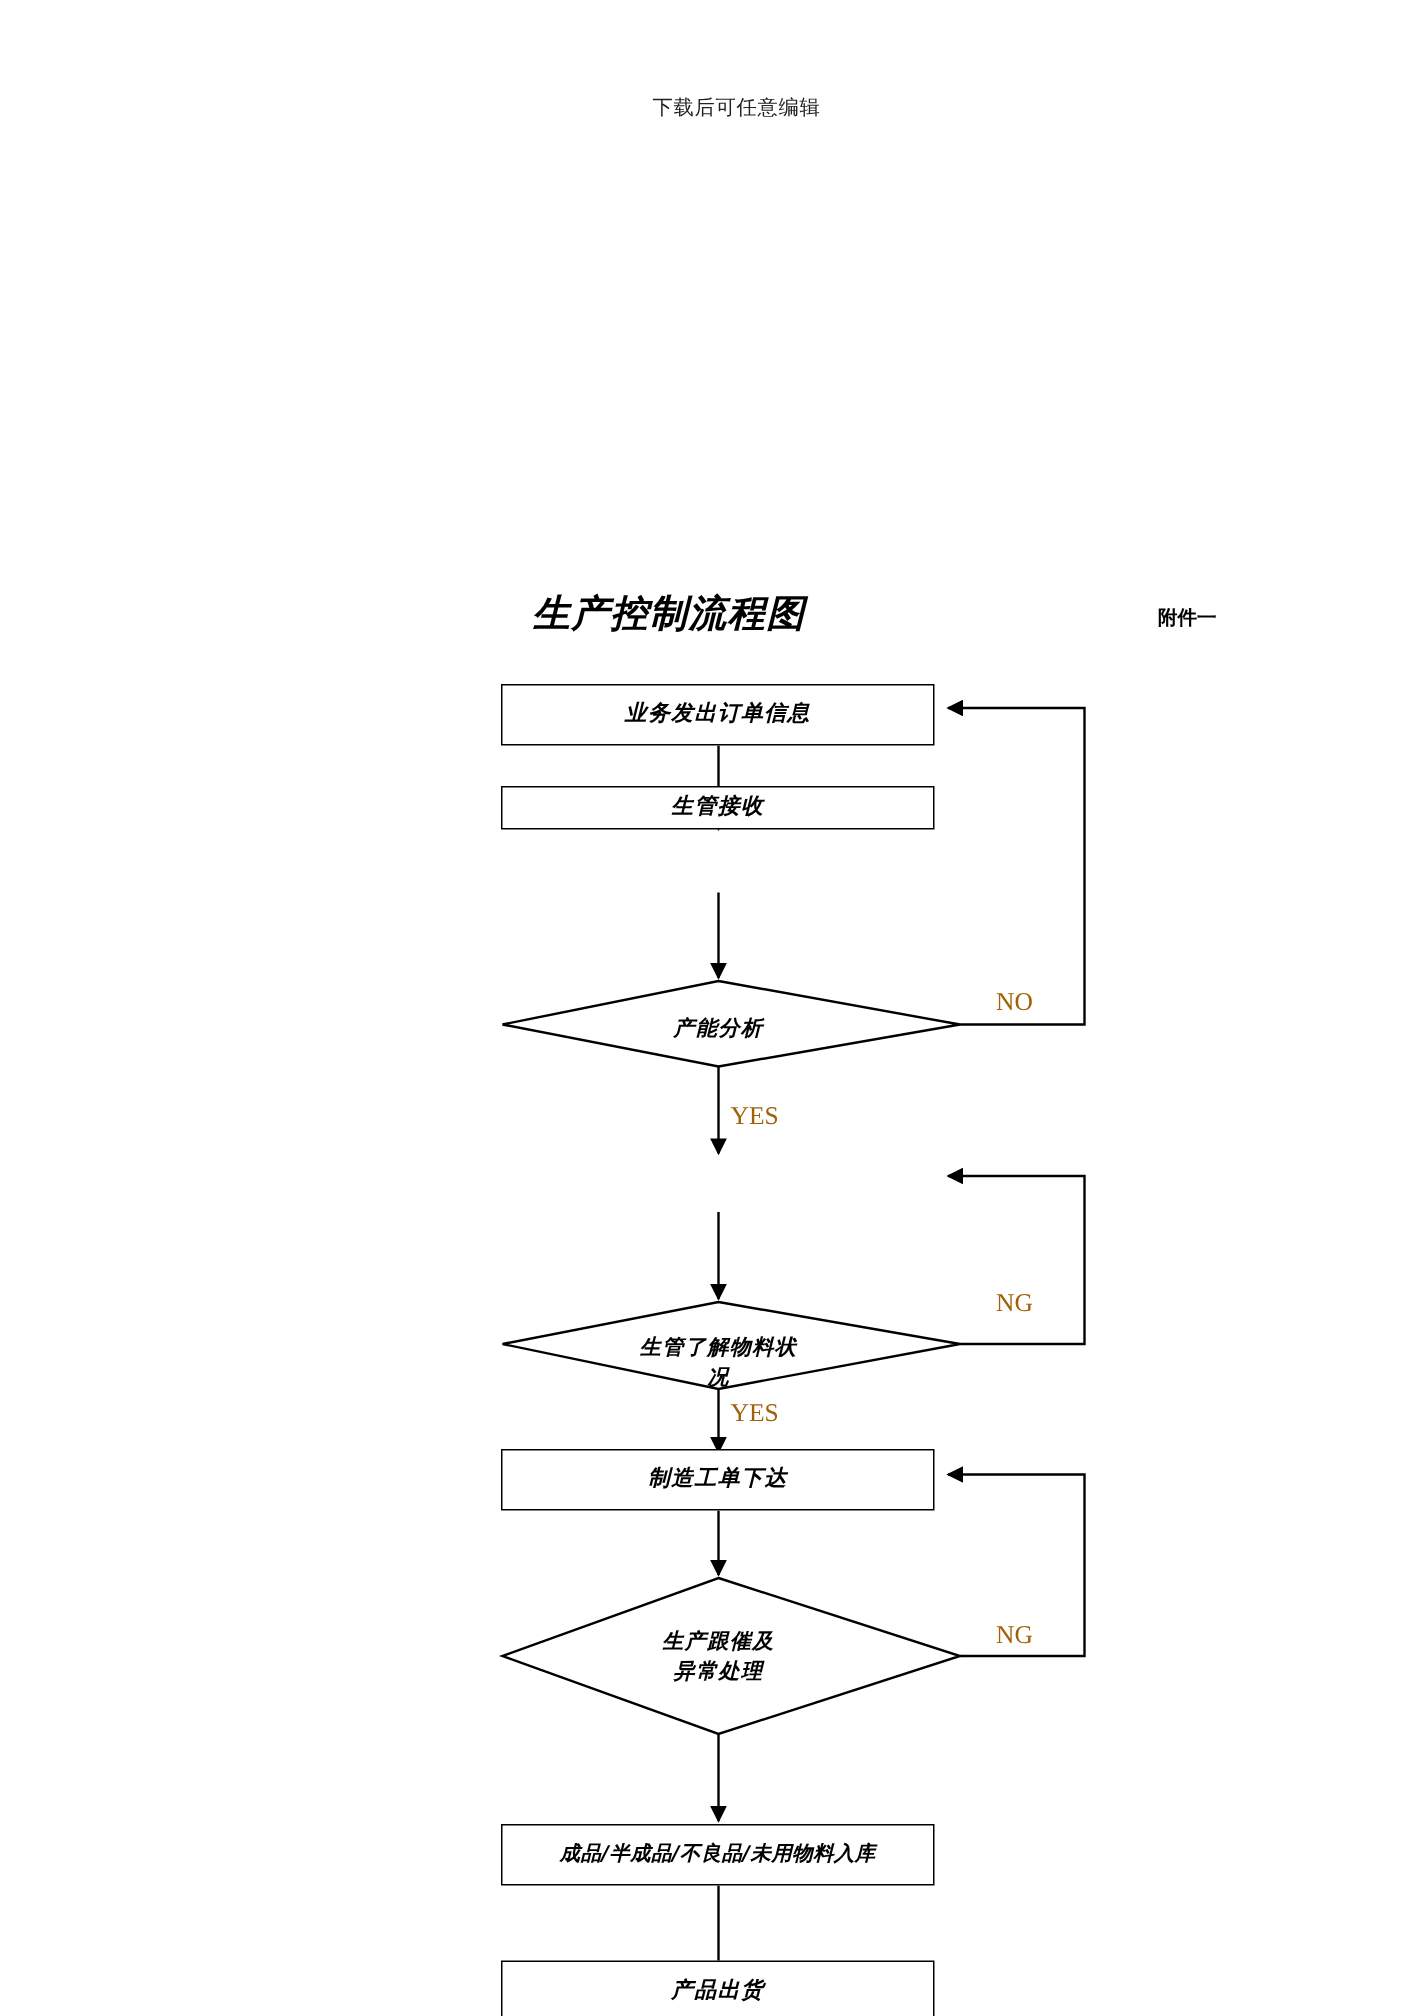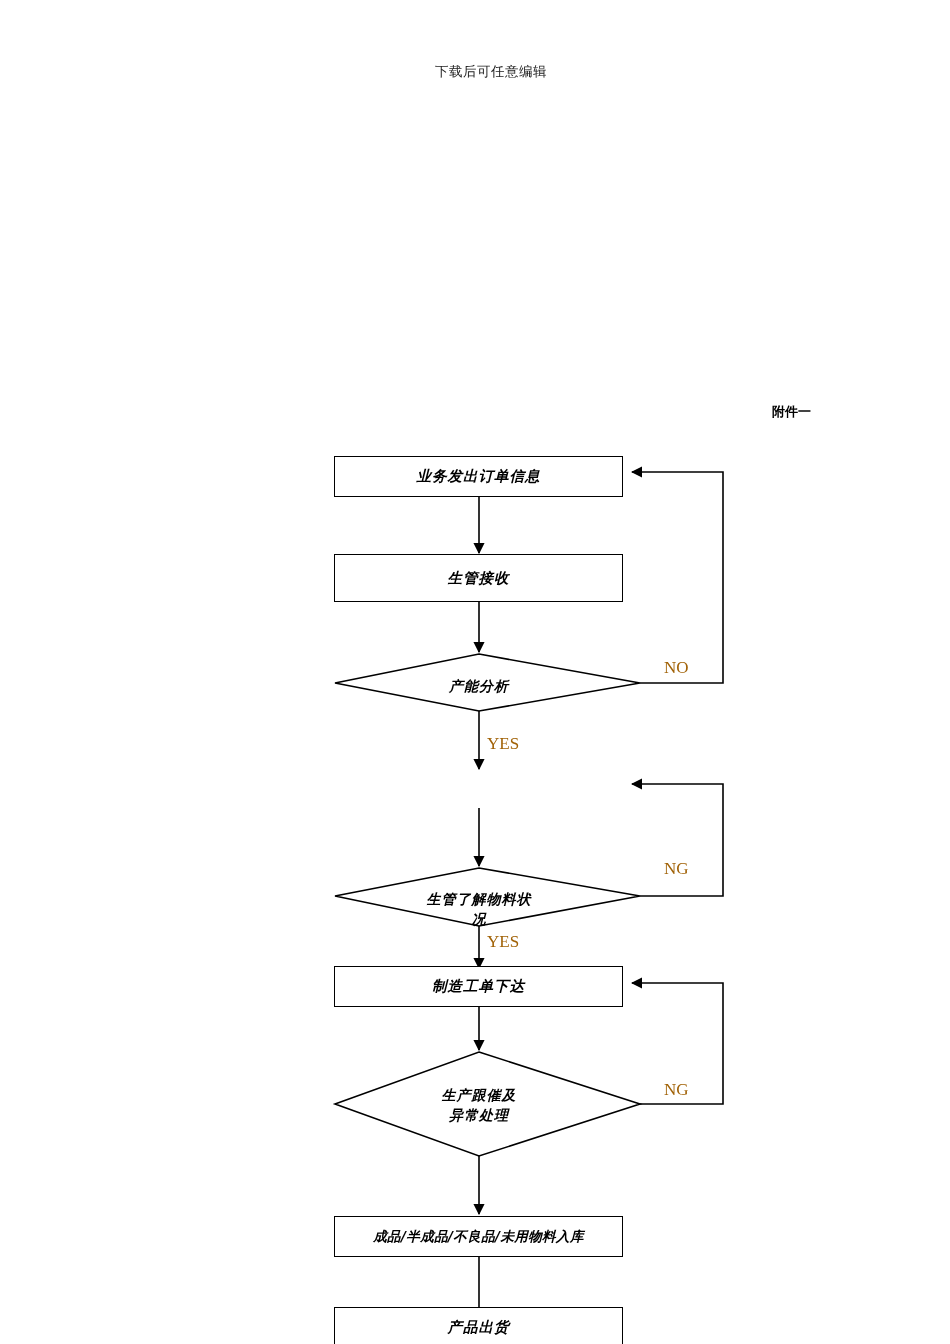--- a/index.html
+++ b/index.html
@@ -108,20 +108,21 @@
     background: transparent;
   }
 </style>
 </head>
 <body>
 
 <div id="page">
 
   <div class="doc-header">下载后可任意编辑</div>
 
+  <div class="title">生产控制流程图</div>
 
   <div class="attachment">附件一</div>
 
   <svg class="flow-svg" viewBox="0 0 950 1344">
     <defs>
       <marker id="arrow" viewBox="0 0 10 10" refX="9" refY="5" markerWidth="7" markerHeight="7" orient="auto-start-reverse">
         <path d="M 0 0 L 10 5 L 0 10 z" fill="#000000"></path>
       </marker>
     </defs>
 
@@ -154,21 +155,21 @@
       <path d="M 640 896 L 723 896 L 723 784 L 632 784" marker-end="url(#arrow)"></path>
 
       <path d="M 640 1104 L 723 1104 L 723 983 L 632 983" marker-end="url(#arrow)"></path>
     </g>
   </svg>
 
   <div class="node-box" style="left:334px; top:456px; width:289px; height:41px;">
     <span class="node-label">业务发出订单信息</span>
   </div>
 
-  <div class="node-box" style="left:334px; top:554px; width:289px; height:48px;justify-content:center;">
+  <div class="node-box" style="left:334px; top:524px; width:289px; height:29px;justify-content:center;">
     <span class="node-label">生管接收</span>
   </div>
 
 
   <div class="node-box" style="left:334px; top:966px; width:289px; height:41px;">
     <span class="node-label">制造工单下达</span>
   </div>
 
   <div class="node-box" style="left:334px; top:1216px; width:289px; height:41px;">
     <span class="node-label small">成品/半成品/不良品/未用物料入库</span>

